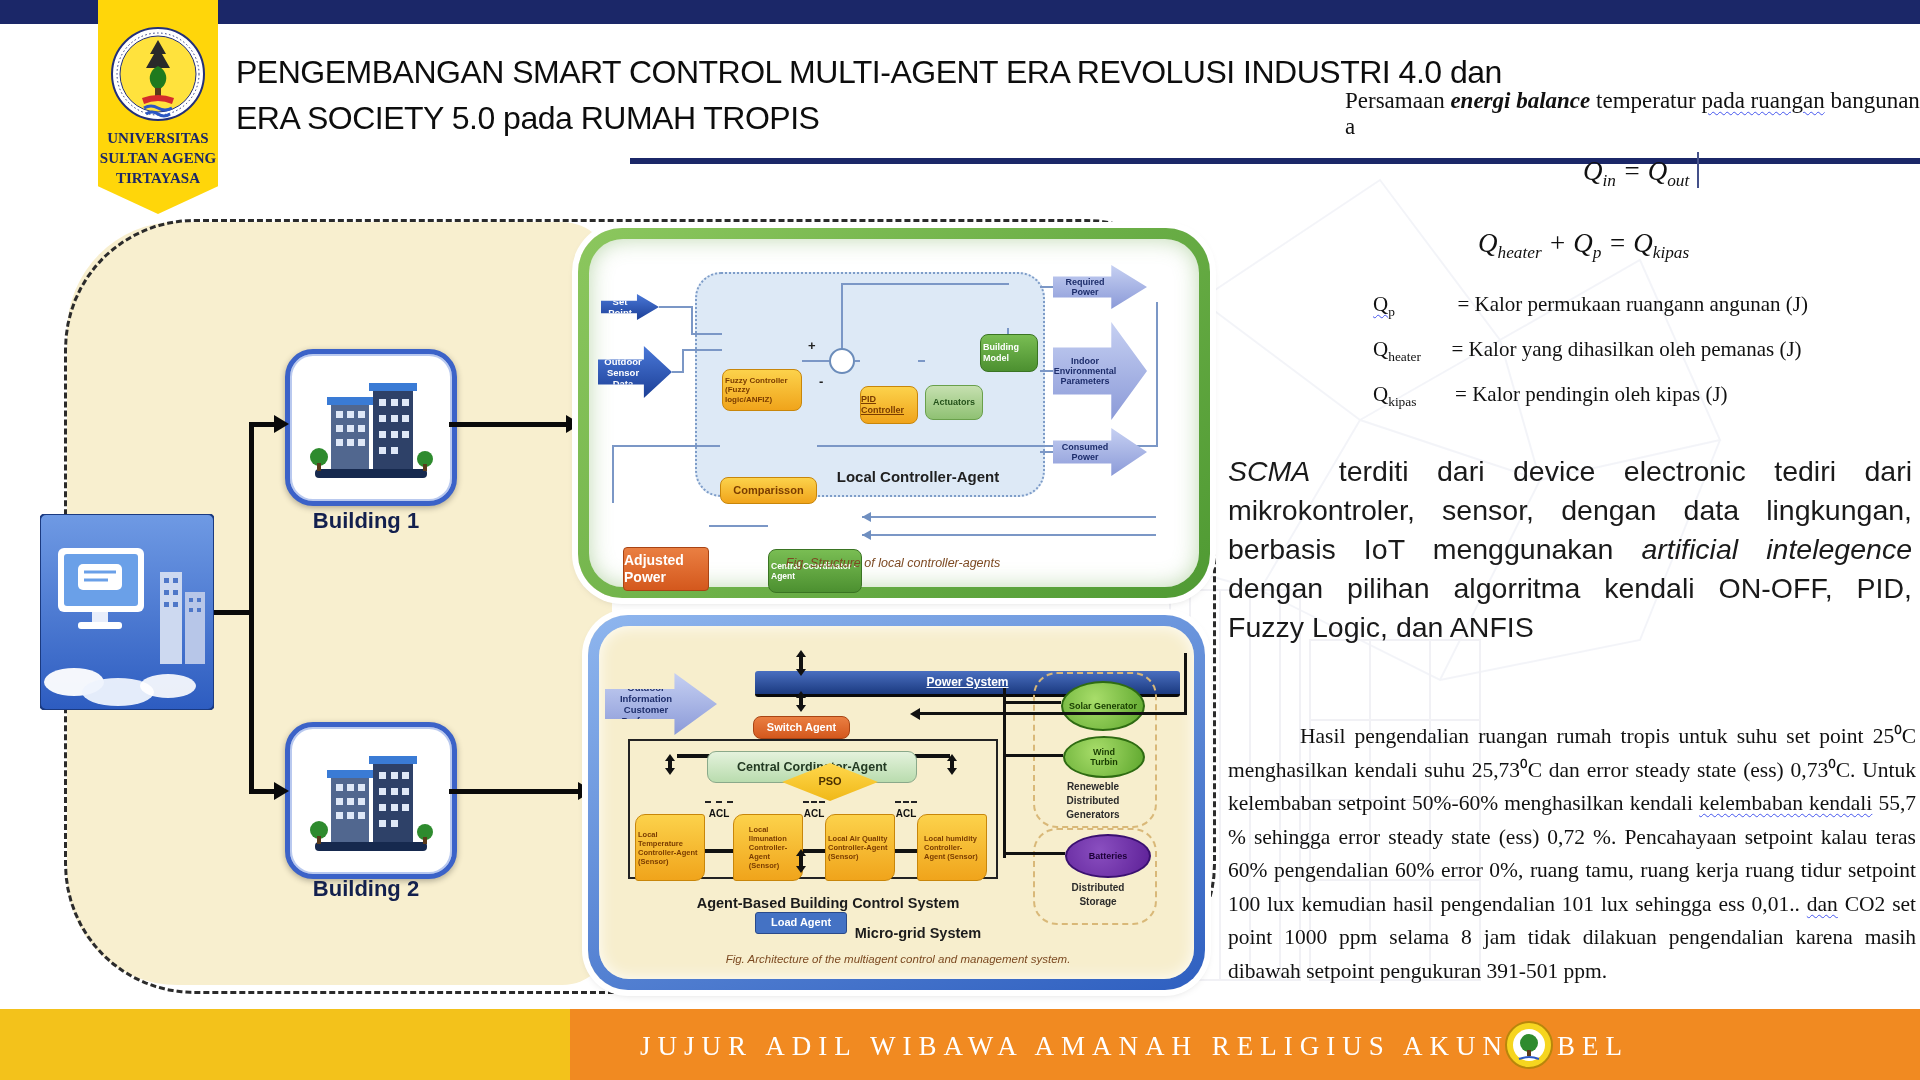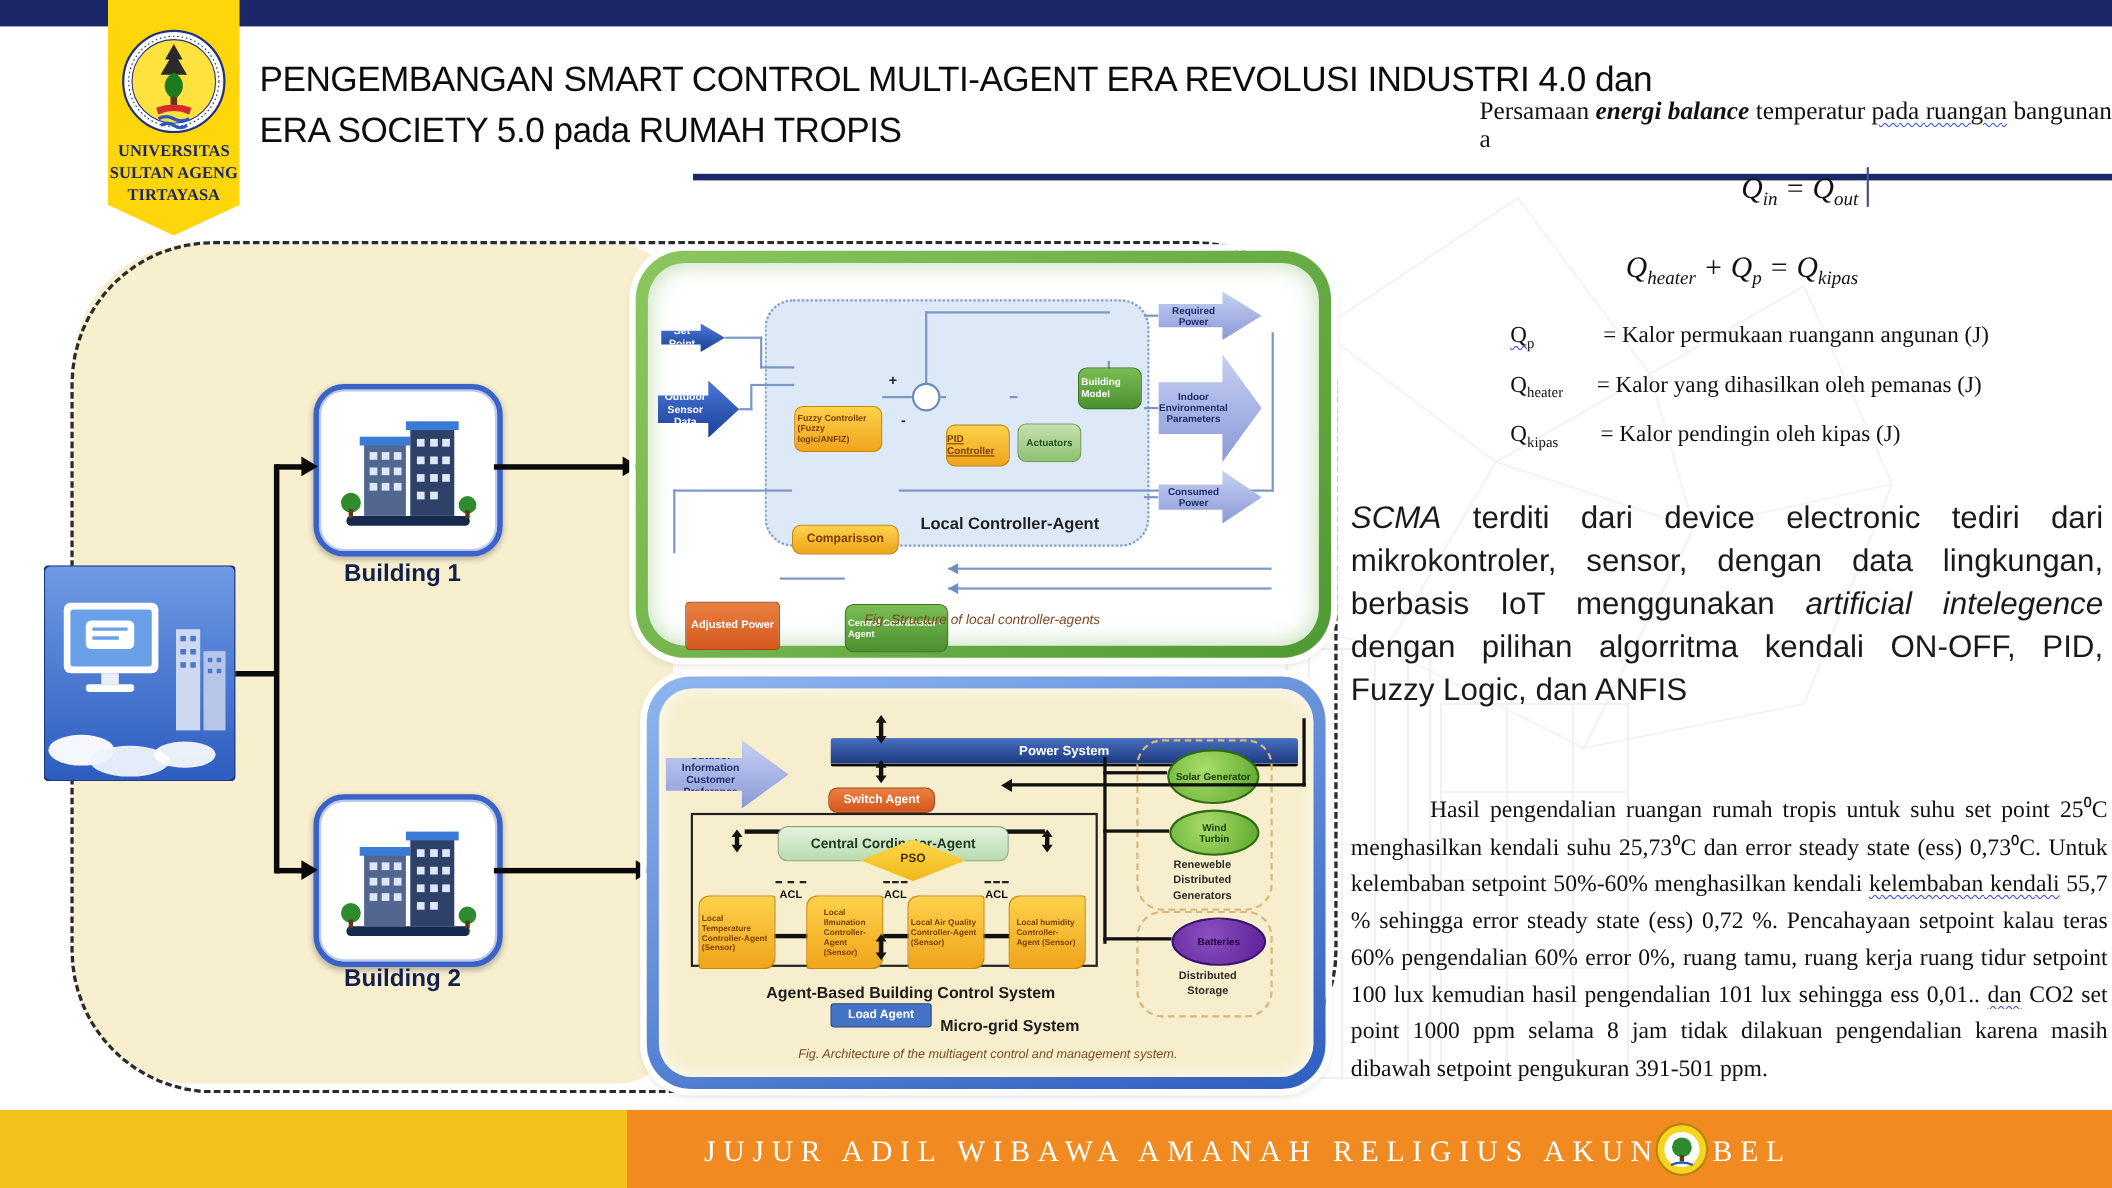--- a/index.html
+++ b/index.html
@@ -288,39 +288,39 @@
 
     <div class="abs node ybox" style="left:144px;top:97px;width:80px;height:42px;font-size:8px;padding:2px;">Fuzzy Controller (Fuzzy logic/ANFIZ)</div>
     <div class="abs" style="left:230px;top:110px;font-size:13px;font-weight:bold;color:#222;">+</div>
     <div class="abs" style="left:241px;top:146px;font-size:13px;font-weight:bold;color:#222;">-</div>
     <div class="abs" style="left:251px;top:120px;width:26px;height:26px;background:#fff;border:2px solid #6b8cba;border-radius:50%;box-sizing:border-box;"></div>
     <div class="abs node ybox" style="left:282px;top:114px;width:58px;height:38px;font-size:9px;text-decoration:underline;">PID Controller</div>
     <div class="abs node lgbox" style="left:347px;top:113px;width:58px;height:35px;font-size:9px;">Actuators</div>
     <div class="abs node gbox" style="left:402px;top:62px;width:58px;height:38px;font-size:9px;padding:2px;">Building Model</div>
     <div class="abs node ybox" style="left:142px;top:205px;width:97px;height:27px;font-size:11px;">Comparisson</div>
     <div class="abs" style="left:210px;top:240px;width:260px;text-align:center;font-size:15px;font-weight:bold;color:#1f1f1f;">Local Controller-Agent</div>
-    <div class="abs node obox" style="left:45px;top:275px;width:86px;height:44px;font-size:10px;">Adjusted Power</div>
+    <div class="abs node obox" style="left:45px;top:275px;width:86px;height:44px;font-size:14px;">Adjusted Power</div>
     <div class="abs node gbox" style="left:190px;top:277px;width:94px;height:44px;font-size:8.5px;padding:2px;">Central Coordinator -Agent</div>
     <div class="abs cl" style="left:131px;top:297px;width:59px;height:2px;"></div>
     <div class="abs cl" style="left:284px;top:288px;width:294px;height:2px;"></div>
     <div class="abs tri-left-blue" style="left:284px;top:284px;"></div>
     <div class="abs cl" style="left:284px;top:306px;width:294px;height:2px;"></div>
     <div class="abs tri-left-blue" style="left:284px;top:302px;"></div>
 
     <div class="abs rarrow arrow-lav" style="left:475px;top:37px;width:94px;height:44px;font-size:9px;">Required Power</div>
     <div class="abs rarrow arrow-lav" style="left:475px;top:94px;width:94px;height:98px;font-size:9px;">Indoor Environmental Parameters</div>
     <div class="abs rarrow arrow-lav" style="left:475px;top:200px;width:94px;height:48px;font-size:9px;">Consumed Power</div>
 
     <div class="abs caption" style="left:140px;top:328px;width:350px;font-size:12.5px;">Fig. Structure of local controller-agents</div>
   </div>
 
   <div class="abs" id="blue-panel">
     <div class="abs" id="blue-inner"></div>
 
-    <div class="abs node" style="left:167px;top:12px;width:425px;height:26px;background:linear-gradient(#4a6fc0,#1b3a80);border-bottom:3px solid #0a0a0a;color:#fff;font-size:12px;border-radius:3px;">Power System</div>
+    <div class="abs node" style="left:167px;top:12px;width:425px;height:26px;background:linear-gradient(#4a6fc0,#1b3a80);border-bottom:3px solid #0a0a0a;color:#fff;font-size:12px;border-radius:3px;text-decoration:underline;">Power System</div>
     <div class="abs varr" style="left:211px;top:41px;height:14px;"></div>
     <div class="abs node obox" style="left:165px;top:57px;width:97px;height:23px;font-size:11px;border-radius:8px;">Switch Agent</div>
     <div class="abs varr" style="left:211px;top:82px;height:9px;"></div>
 
     <div class="abs rarrow arrow-lav" style="left:17px;top:58px;width:112px;height:62px;font-size:9.5px;">Outdoor Information Customer Preference</div>
 
     <div class="abs node" style="left:119px;top:92px;width:210px;height:32px;background:linear-gradient(#e4f2dc,#b9dcae);border:1px solid #8aa98a;border-radius:9px;color:#233a23;font-size:12.5px;z-index:4;">Central Cordinator-Agent</div>
     <div class="abs node" style="left:194px;top:104px;width:96px;height:38px;background:linear-gradient(#ffd84d,#f0b818);clip-path:polygon(50% 0,100% 50%,50% 100%,0 50%);font-size:11px;color:#4a3000;z-index:5;">PSO</div>
 
     <div class="abs" style="left:40px;top:124px;width:370px;height:140px;border:2px solid #222;box-sizing:border-box;"></div>

